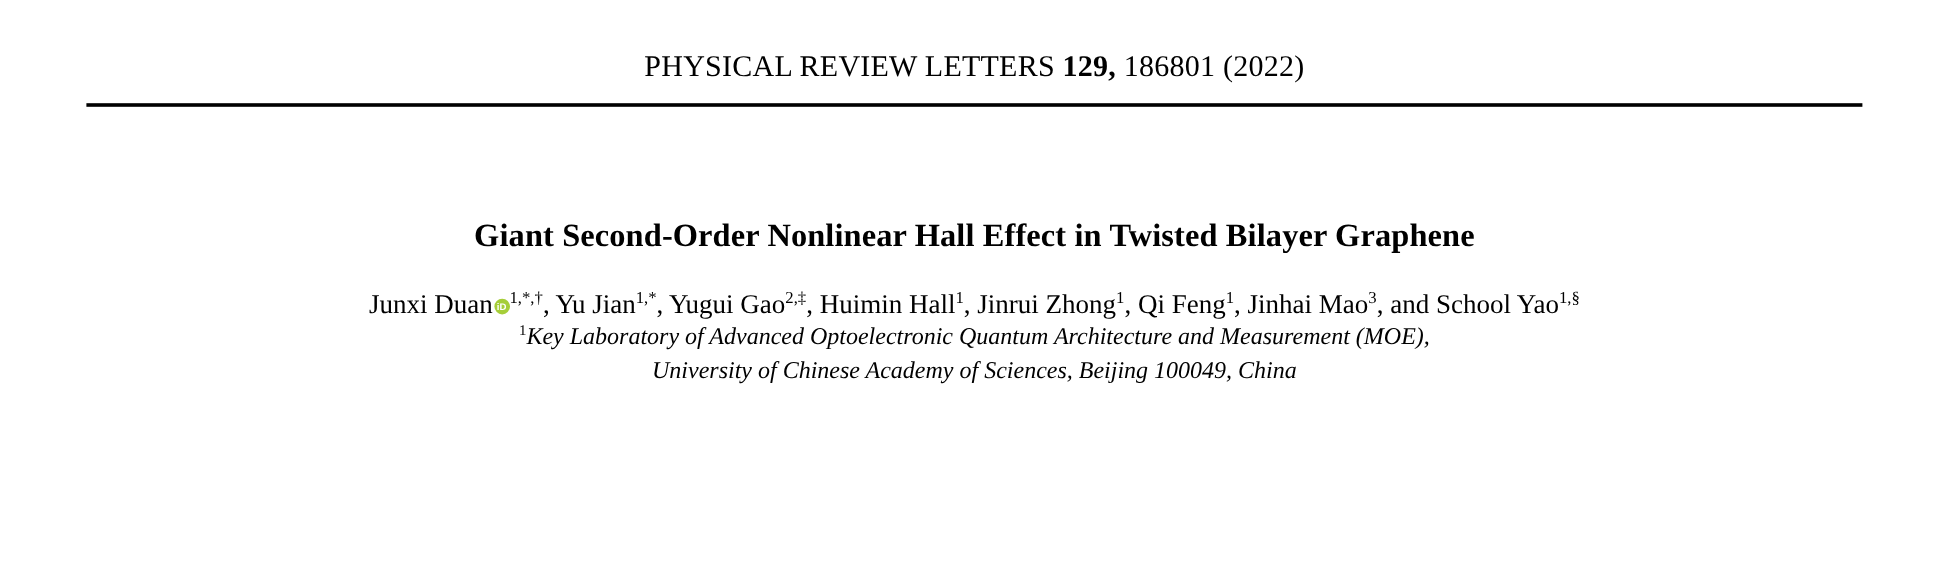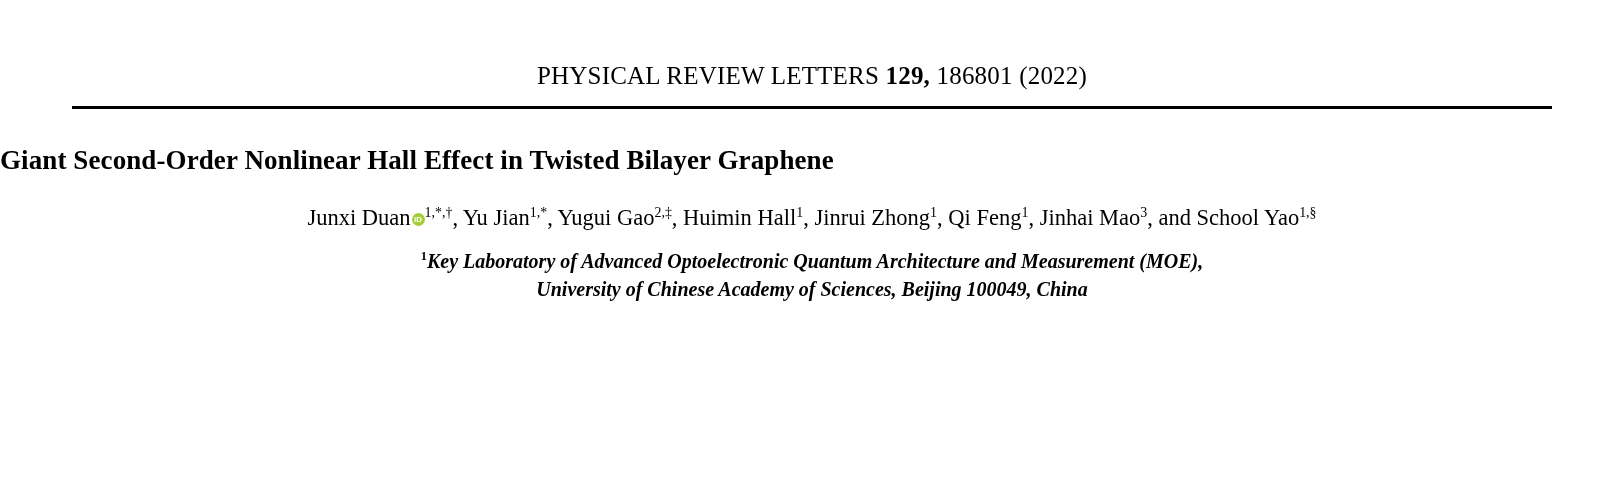--- a/index.html
+++ b/index.html
@@ -17,36 +17,37 @@
   .page {
     position: relative;
     width: 1624px;
     height: 482px;
     box-sizing: border-box;
   }
   .journal-header {
     text-align: center;
     font-size: 25px;
     letter-spacing: 0.2px;
-    padding-top: 62px;
+    padding-top: 42px;
     font-family: "Liberation Serif", serif;
   }
   .journal-header .vol {
     font-weight: bold;
   }
   .rule {
     width: 1480px;
     height: 3px;
     background: #000000;
     margin: 16px auto 0 auto;
   }
   .title {
+    text-align: center;
     font-size: 27px;
     font-weight: bold;
-    margin-top: 36px;
+    margin-top: 92px;
     letter-spacing: 0.1px;
   }
   .authors {
     text-align: center;
     font-size: 22.5px;
     margin-top: 28px;
     line-height: 1.2;
   }
   .orcid {
     display: inline-block;
@@ -75,23 +76,22 @@
   }
   sup {
     font-size: 62%;
     vertical-align: super;
     line-height: 0;
   }
   .affiliations {
     text-align: center;
     font-size: 20px;
     font-style: italic;
-    margin-top: 16px;
+    margin-top: 0;
     line-height: 1.42;
-    font-weight: bold;
   }
   .affil-line sup {
     font-style: normal;
   }
   .nowrap { white-space: nowrap; text-align: right; }
 </style>
 </head>
 <body>
 
 <div class="page">

